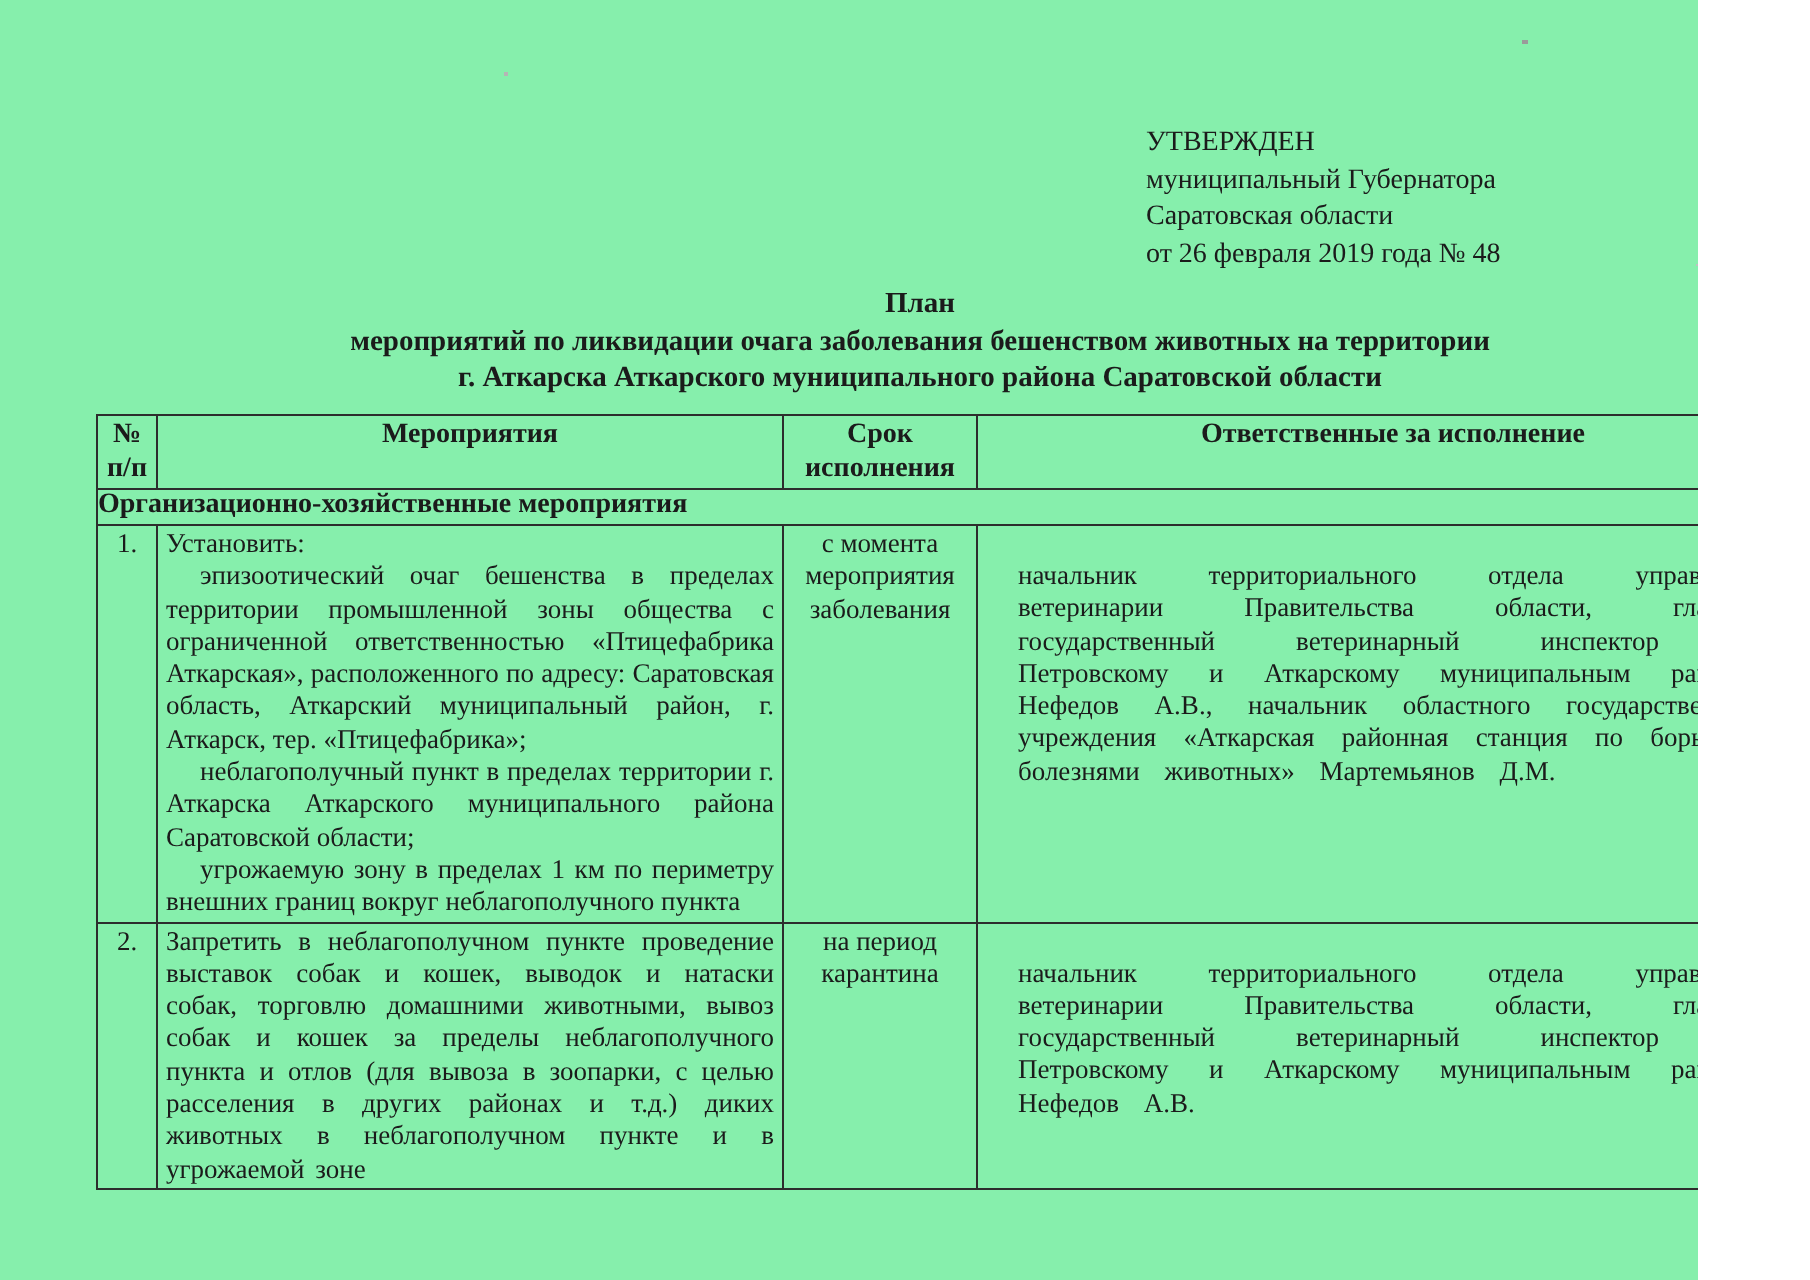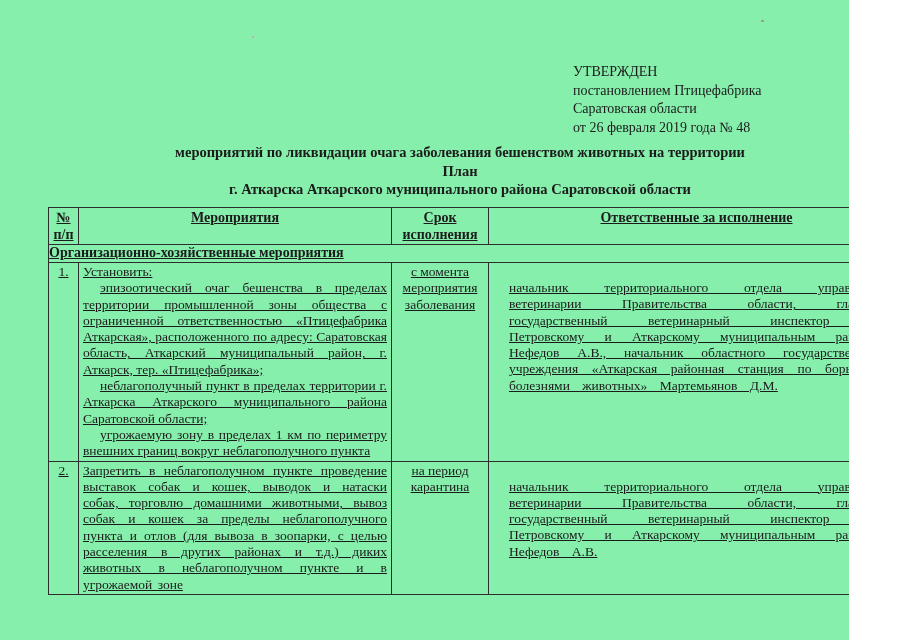--- a/index.html
+++ b/index.html
@@ -37,21 +37,20 @@
     width: 856px;
     border-collapse: collapse;
     table-layout: fixed;
     font-size: 13.5px;
   }
   .plan-table th, .plan-table td {
     border: 1.6px solid #2d2d2d;
     vertical-align: top;
     padding: 1px 4px;
     overflow: hidden;
-    text-decoration: underline;
   }
   .header-row th {
     font-weight: bold;
     text-align: center;
     font-size: 14px;
     line-height: 16.5px;
     padding-top: 2px;
     vertical-align: top;
   }
   .header-row { height: 36px; }
@@ -91,28 +90,28 @@
 
 <div class="page">
 
   <div class="speck" style="left:252px; top:36px; width:2px; height:2px;"></div>
   <div class="speck" style="left:761px; top:20px; width:3px; height:2px; background:#9a9a9a;"></div>
   <div class="speck" style="left:848px; top:132px; width:7px; height:1px; background:#c0c0c0;"></div>
   <div class="speck" style="left:876px; top:129px; width:5px; height:1px; background:#cccccc;"></div>
 
   <div class="approval">
     <div>УТВЕРЖДЕН</div>
-    <div>постановлением Птицефабрика</div>
+    <div>муниципальный Губернатора</div>
     <div>Саратовская области</div>
     <div>от 26 февраля 2019 года № 48</div>
   </div>
 
   <div class="title-block">
+    <div>План</div>
     <div>мероприятий по ликвидации очага заболевания бешенством животных на территории</div>
-    <div>План</div>
     <div>г. Аткарска Аткарского муниципального района Саратовской области</div>
   </div>
 
   <table class="plan-table">
     <colgroup>
       <col style="width:30px">
       <col style="width:313px">
       <col style="width:97px">
       <col style="width:416px">
     </colgroup>

